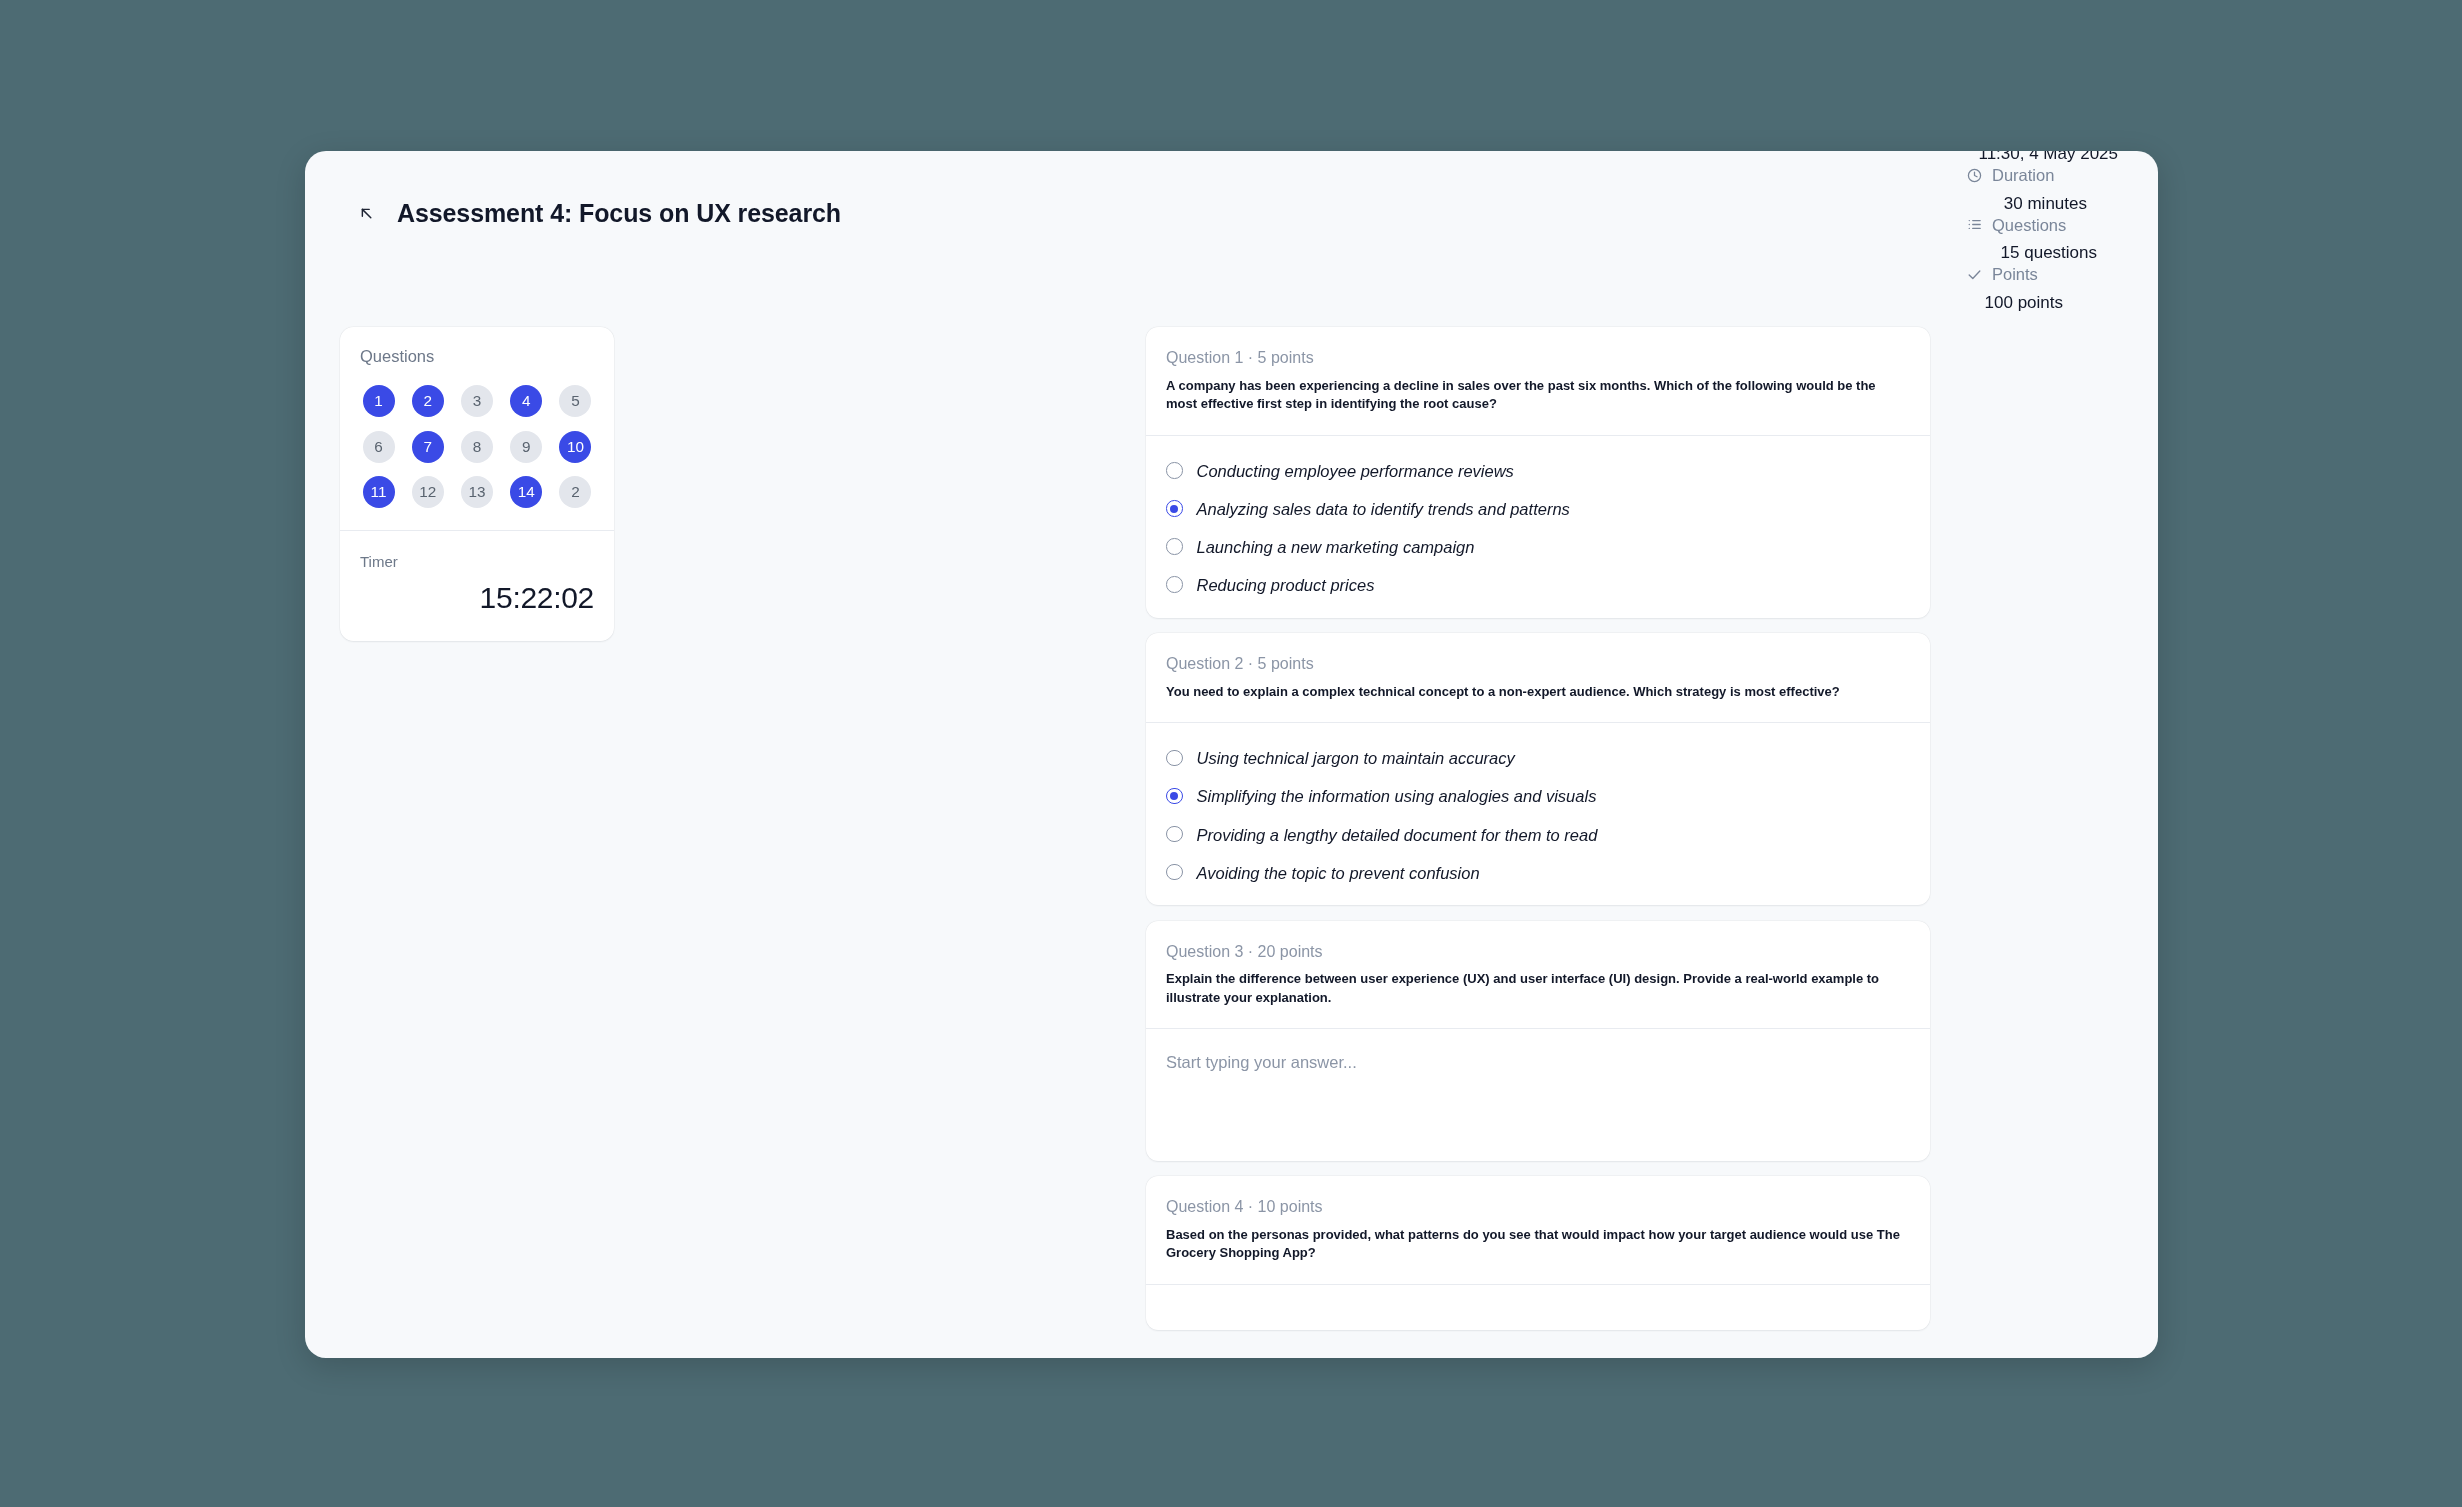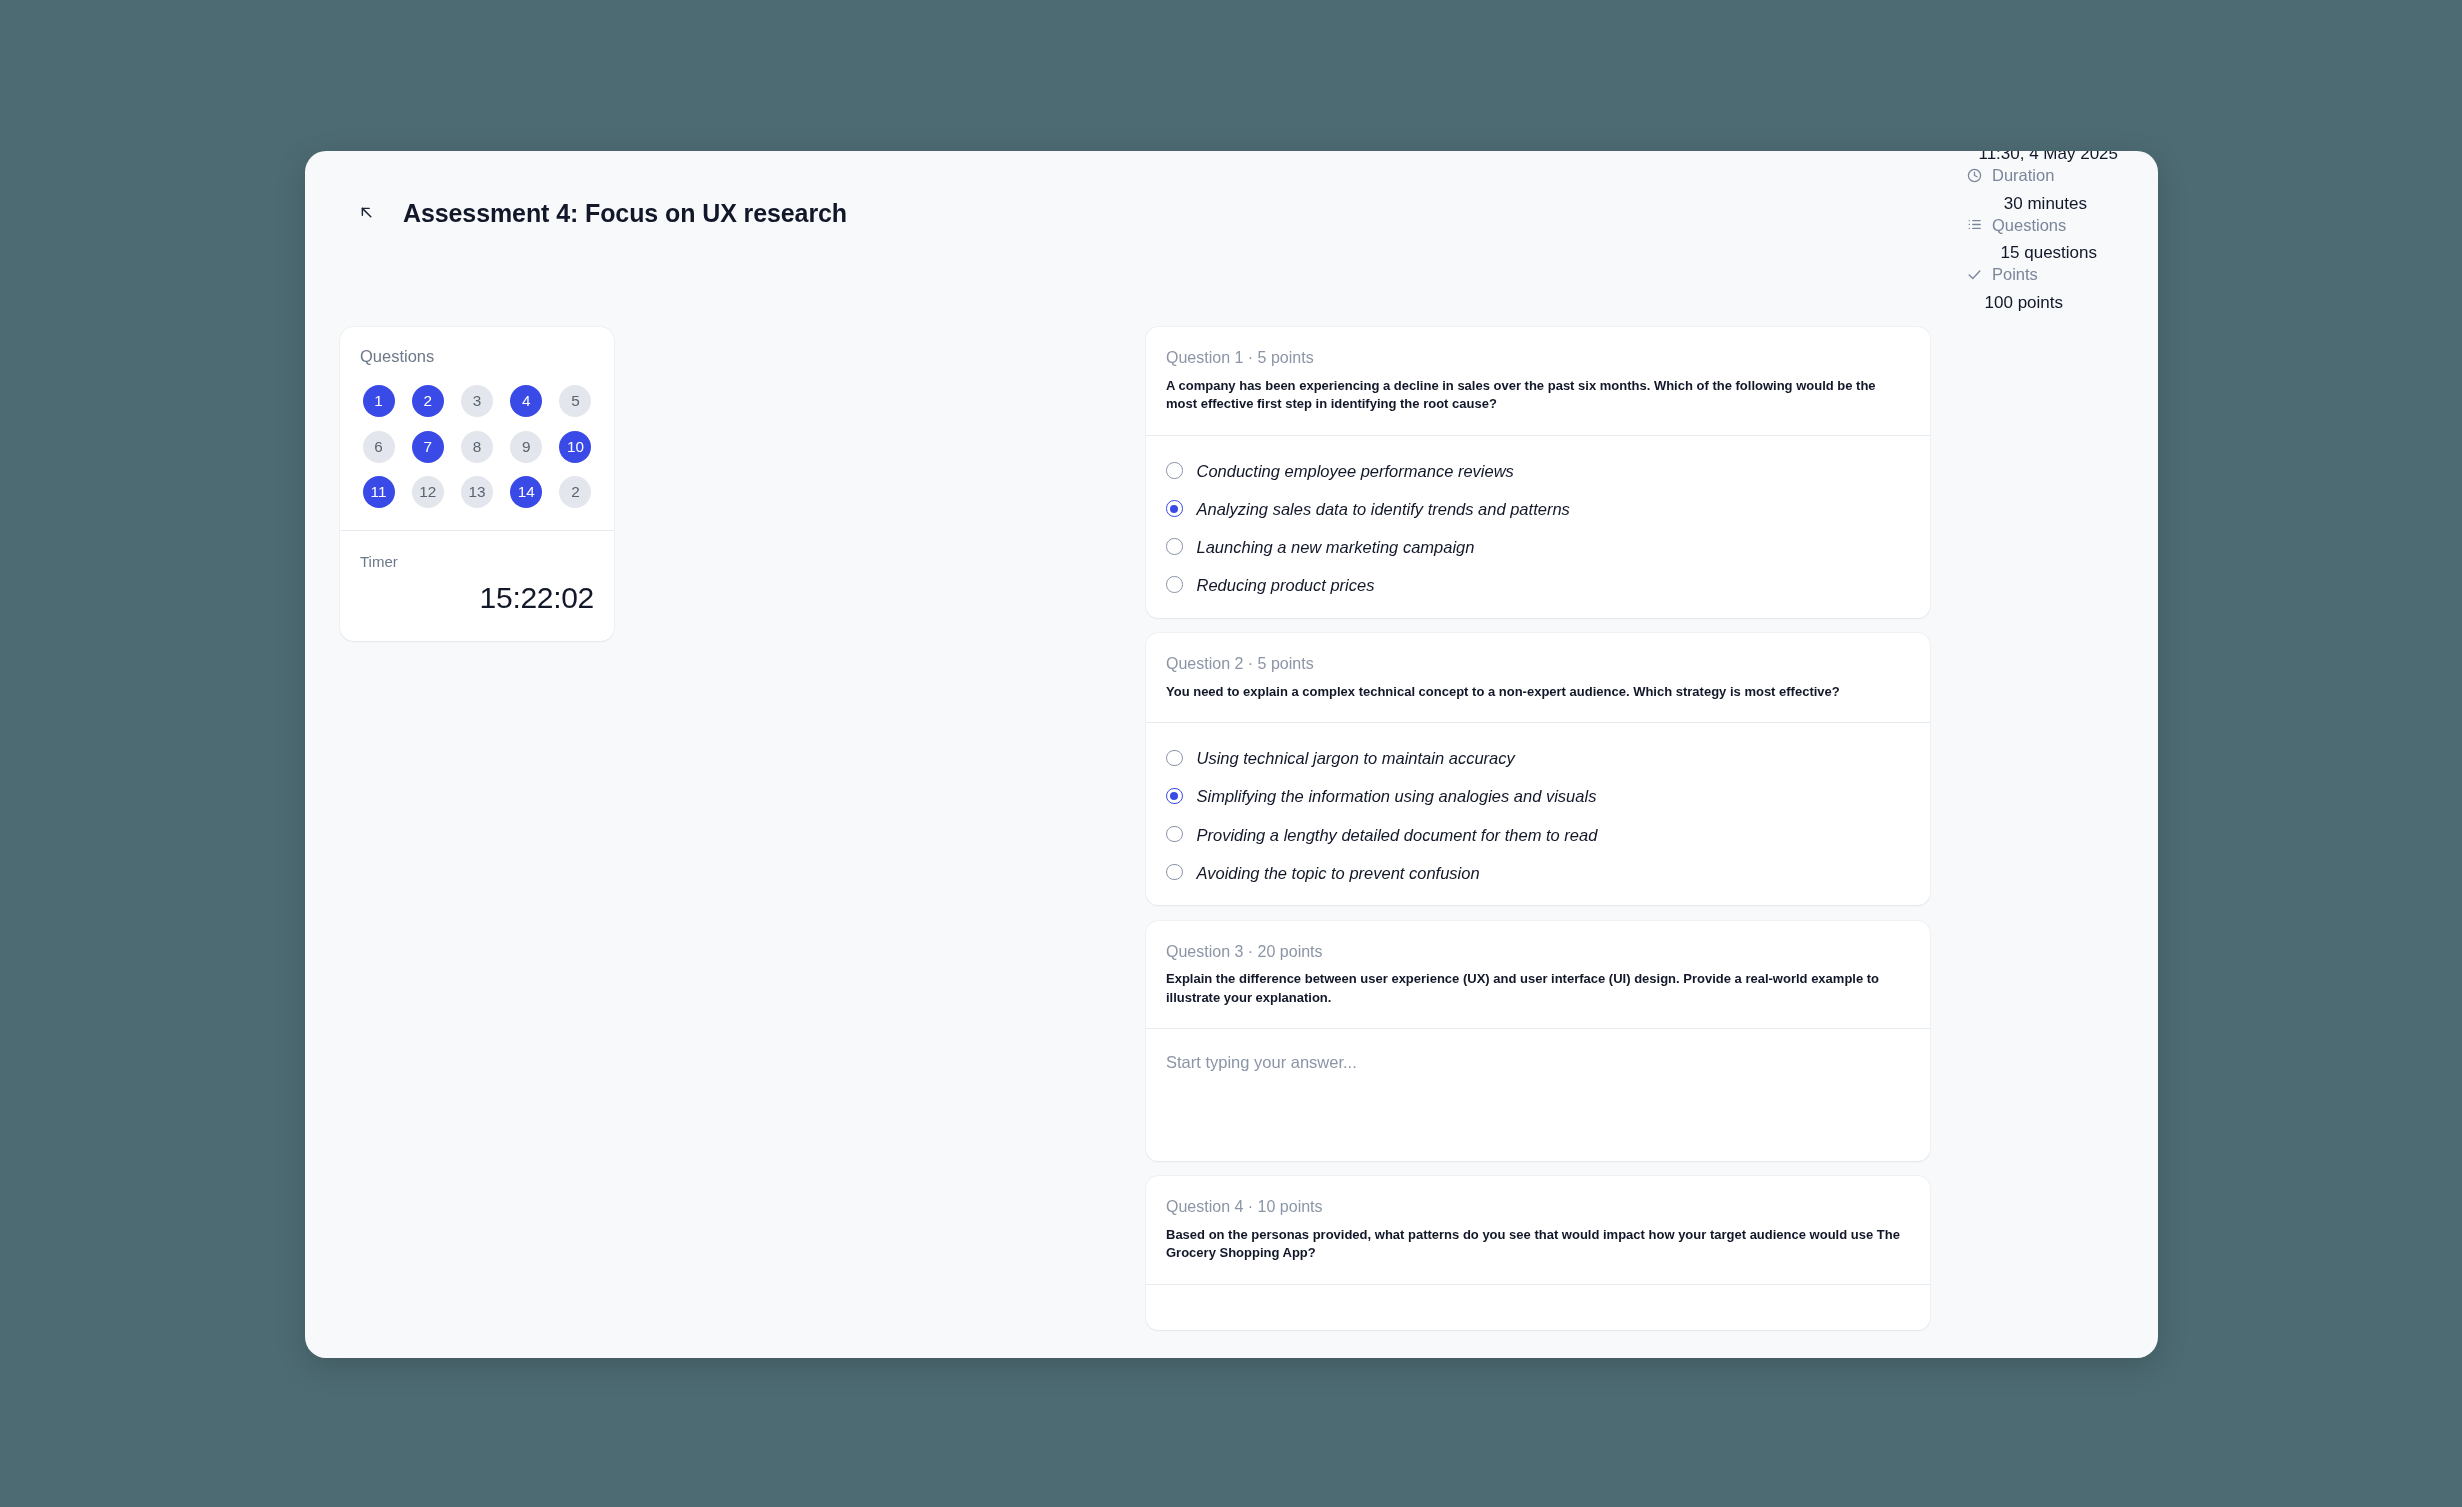--- a/index.html
+++ b/index.html
@@ -30,22 +30,22 @@
   .app-header {
     position: absolute;
     left: 0; top: 0; right: 0;
     height: 125px;
     display: flex;
     align-items: center;
     padding: 0 40px 0 48px;
   }
   .header-left {
     display: flex;
-    align-items: flex-start;
-    gap: 23px;
+    align-items: center;
+    gap: 17px;
   }
   .back-btn {
     width: 27px; height: 27px;
     display: flex; align-items: center; justify-content: center;
     color: #1e2433;
     cursor: pointer;
   }
   .page-title {
     font-size: 25px;
     font-weight: 700;

